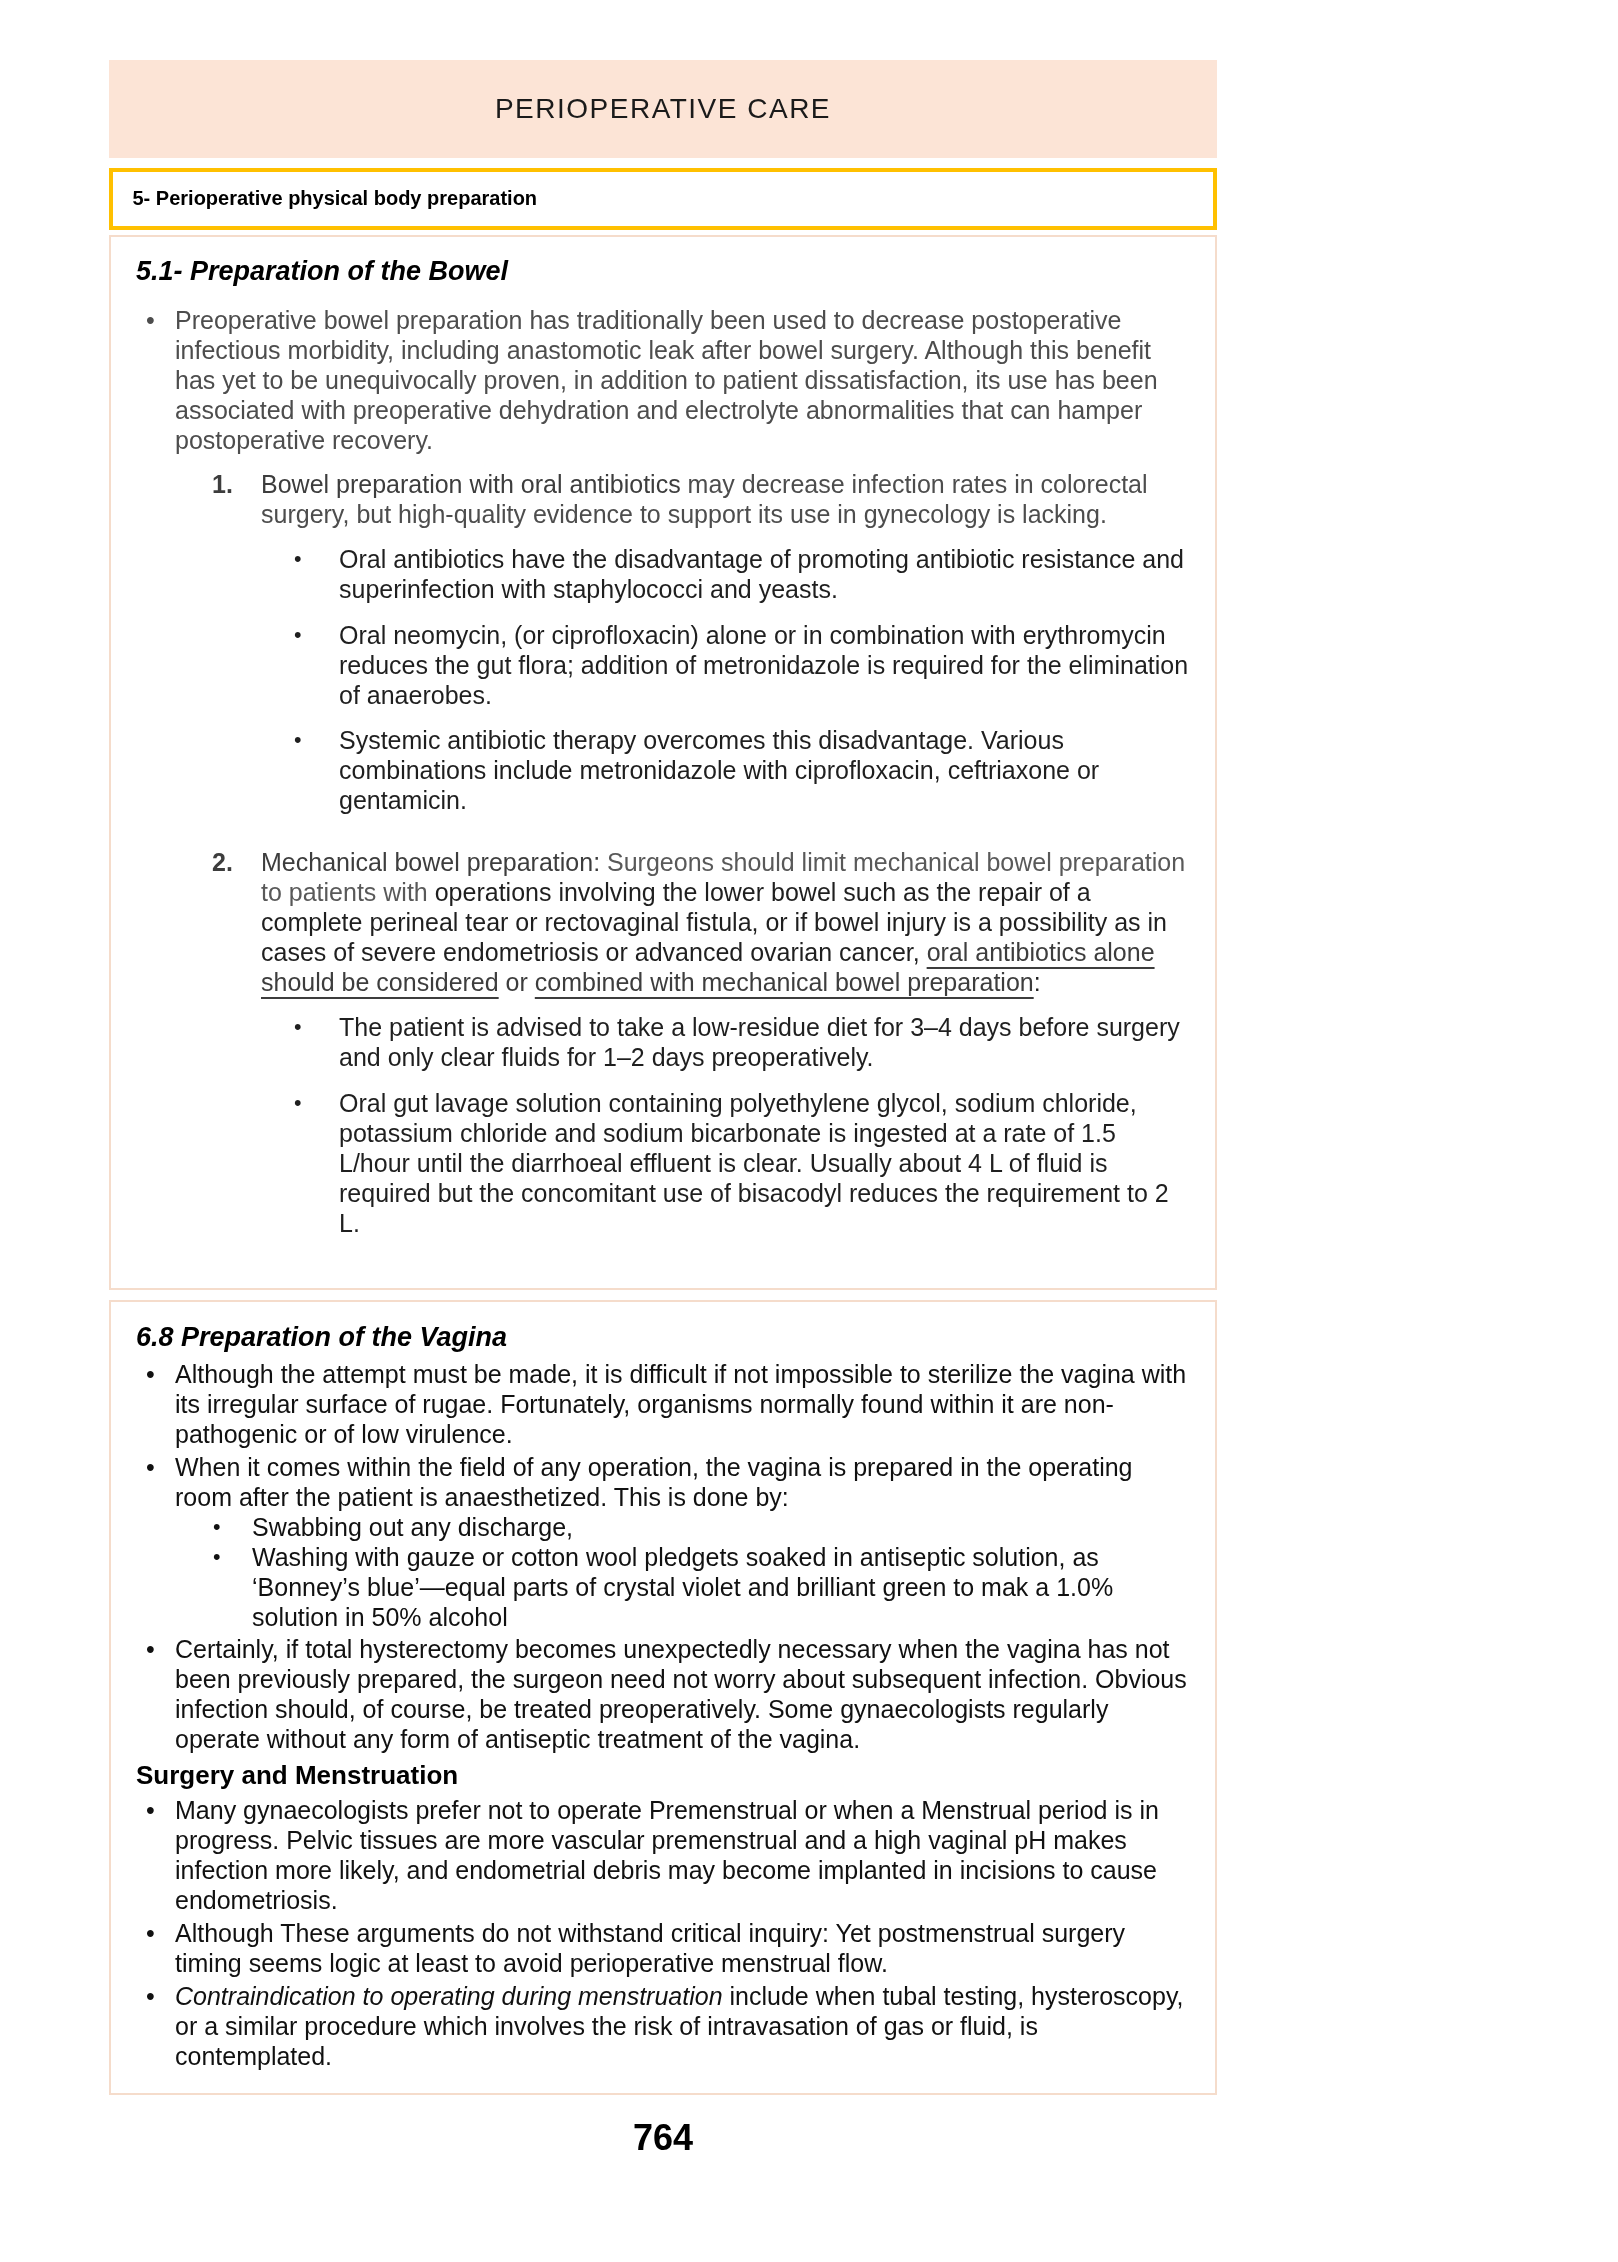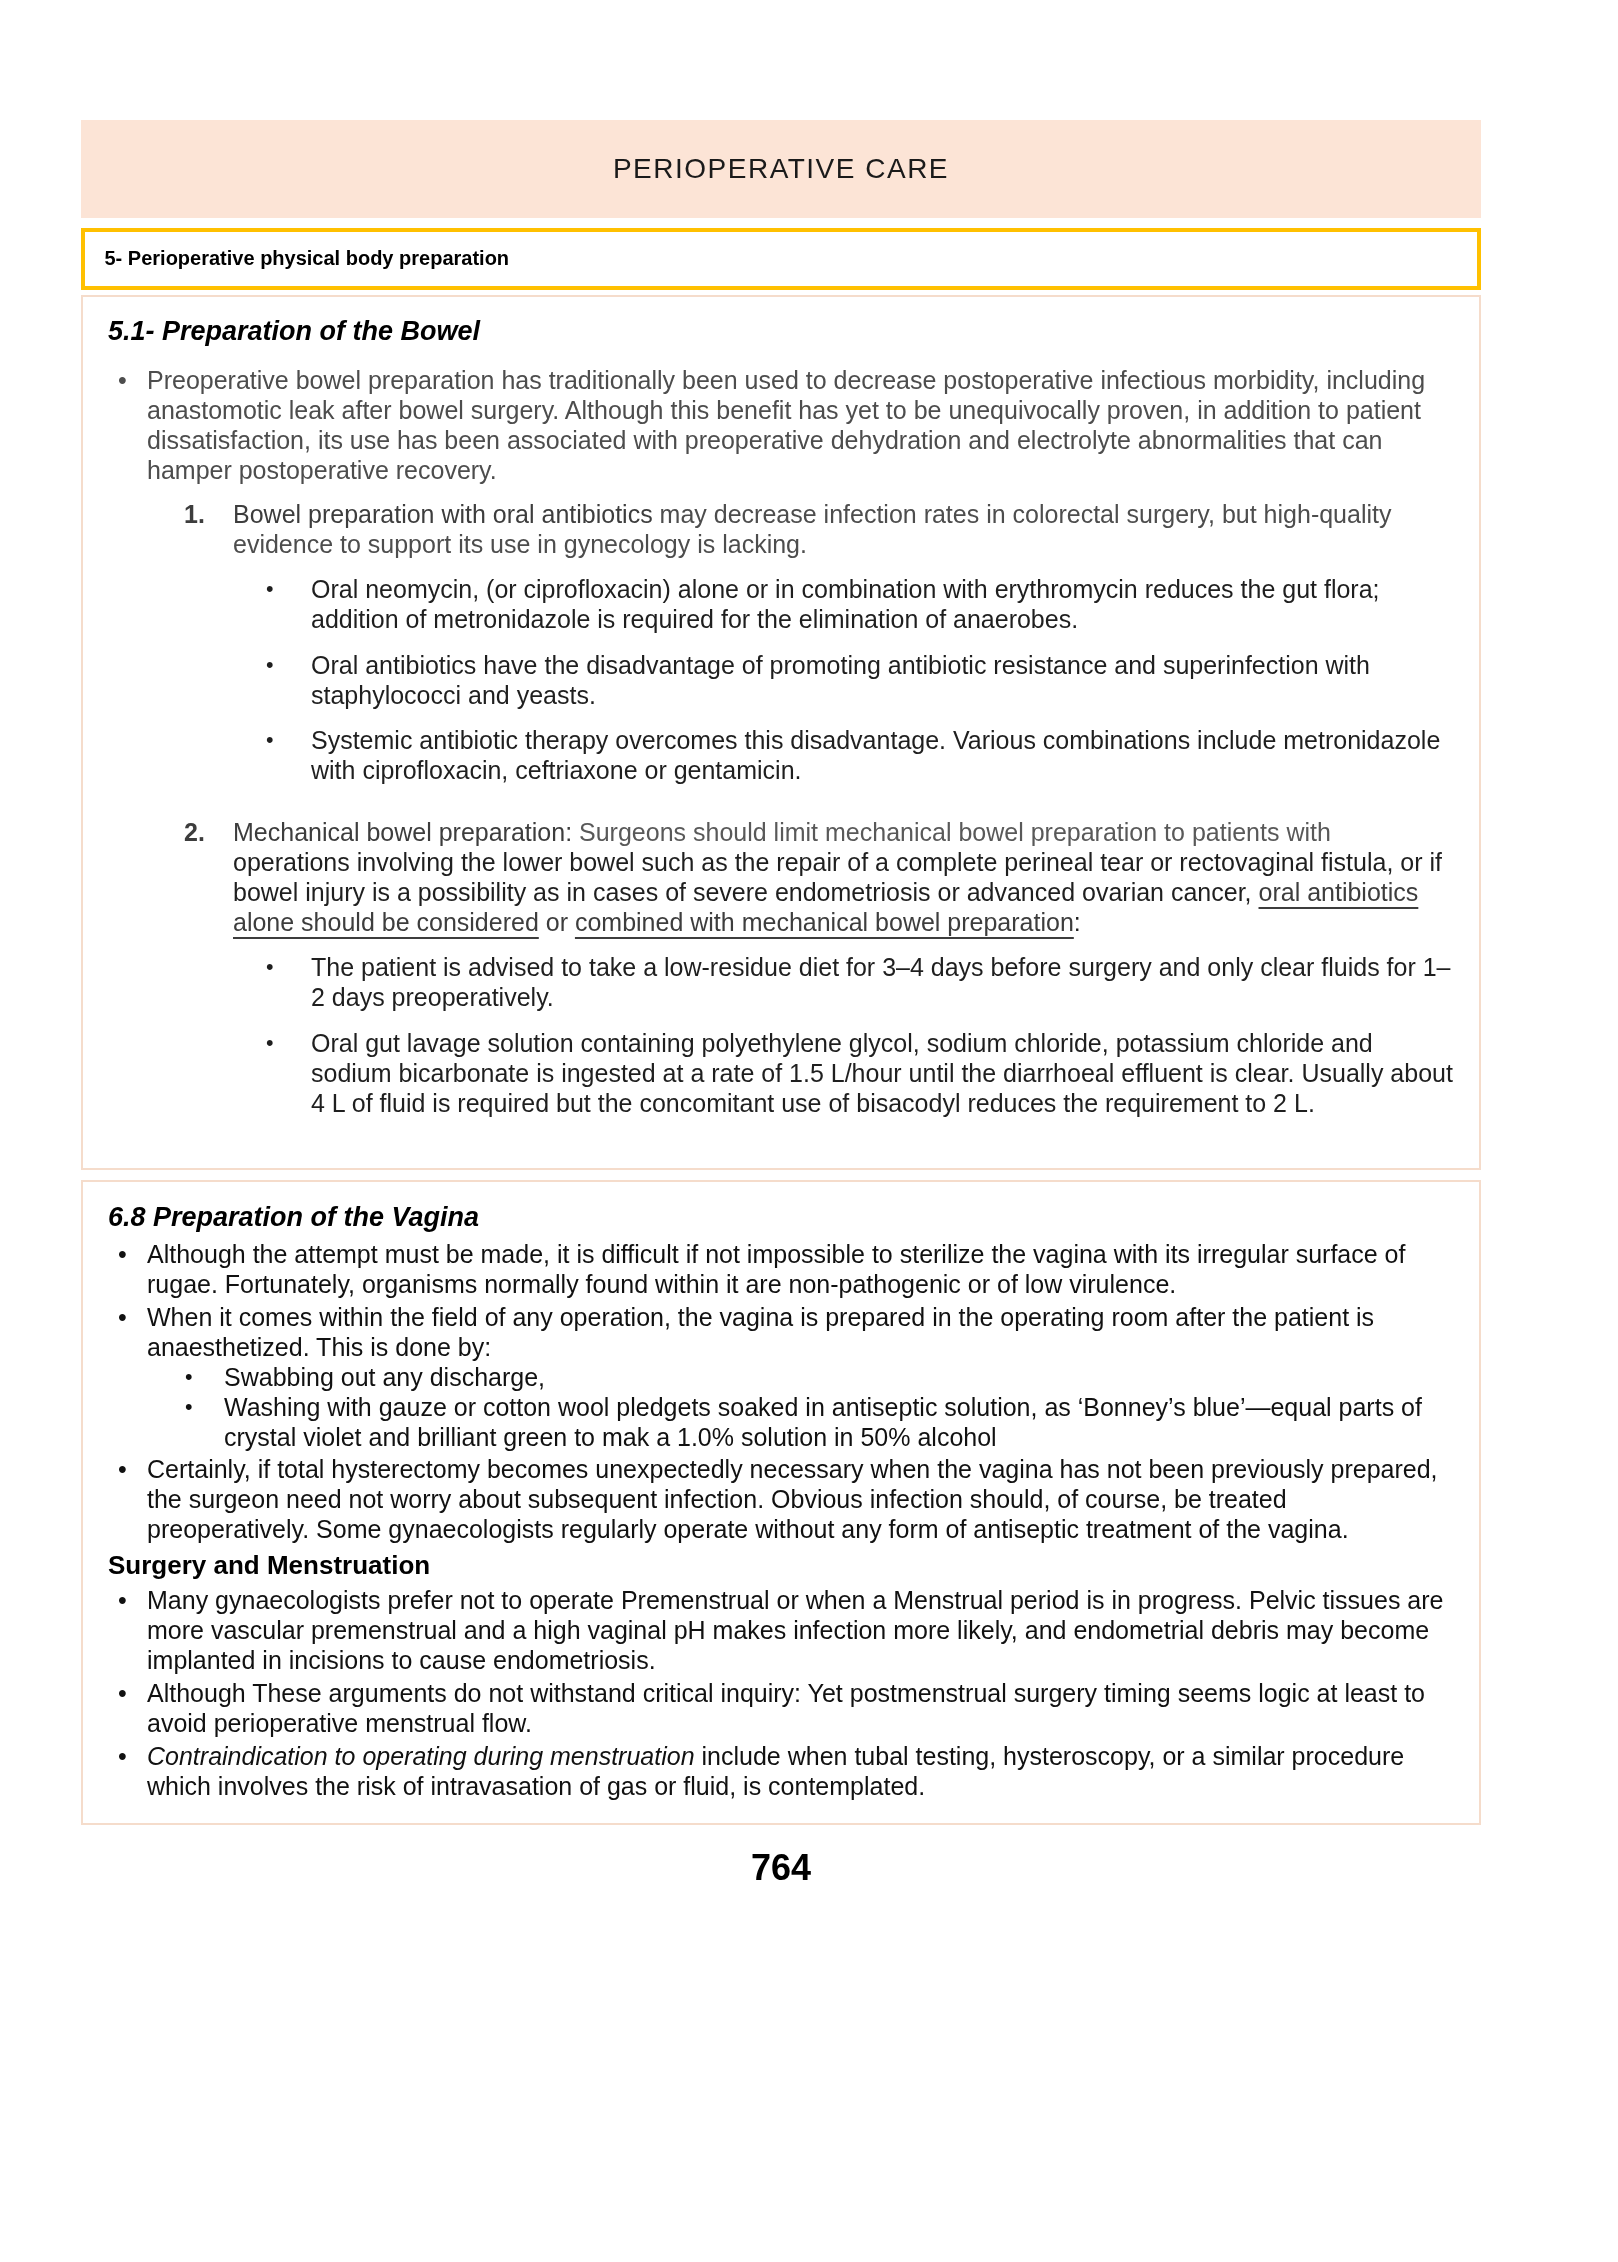--- a/index.html
+++ b/index.html
@@ -13,21 +13,21 @@
     --black:#111111;
   }
   *{box-sizing:border-box;}
   html,body{margin:0;padding:0;background:#ffffff;}
   body{
     width:1619px;height:2263px;
     font-family:"Liberation Sans", sans-serif;
     -webkit-font-smoothing:antialiased;
   }
   .page{position:relative;width:1619px;height:2263px;overflow:hidden;background:#fff;}
-  .content{width:1400px;margin-left:81px;padding-top:120px;}
+  .content{width:1108px;margin-left:109px;padding-top:60px;}
 
   .banner{
     height:98px;background:var(--banner-bg);
     display:flex;align-items:center;justify-content:center;
     margin-bottom:9.8px;
   }
   .banner-title{
     font-size:28px;color:#1a1a1a;letter-spacing:1.5px;font-weight:400;
   }
 
@@ -114,22 +114,22 @@
         <li>
           <span>Preoperative bowel preparation has traditionally been used to decrease postoperative infectious morbidity, including anastomotic leak after bowel surgery. Although this benefit has yet to be unequivocally proven, in addition to patient dissatisfaction, its use has been associated with preoperative dehydration and electrolyte abnormalities that can hamper postoperative recovery.</span>
         </li>
       </ul>
 
       <div class="num-item t">
         <span class="num c-darkgray">1.</span>
         <div class="num-body">
           <span class="b c-darkgray">Bowel preparation with oral antibiotics</span><span class="c-gray"> may decrease infection rates in colorectal surgery, but high-quality evidence to support its use in gynecology is lacking.</span>
           <ul class="l2 c-dark">
+            <li><span>Oral antibiotics have the disadvantage of promoting antibiotic resistance and superinfection with staphylococci and yeasts.</span></li>
             <li><span>Oral neomycin, (or ciprofloxacin) alone or in combination with erythromycin reduces the gut flora; addition of metronidazole is required for the elimination of anaerobes.</span></li>
-            <li><span>Oral antibiotics have the disadvantage of promoting antibiotic resistance and superinfection with staphylococci and yeasts.</span></li>
             <li><span>Systemic antibiotic therapy overcomes this disadvantage. Various combinations include metronidazole with ciprofloxacin, ceftriaxone or gentamicin.</span></li>
           </ul>
         </div>
       </div>
 
       <div class="num-item t">
         <span class="num c-darkgray">2.</span>
         <div class="num-body">
           <span class="b c-darkgray">Mechanical bowel preparation:</span><span class="c-midgray"> Surgeons should limit mechanical bowel preparation to patients with </span><span class="c-dark">operations involving the lower bowel such as the repair of a complete perineal tear or rectovaginal fistula, or if bowel injury is a possibility as in cases of severe endometriosis or advanced ovarian cancer, </span><span class="u c-darkgray">oral antibiotics alone should be considered</span><span class="c-darkgray"> or </span><span class="u c-darkgray">combined with mechanical bowel preparation</span><span class="c-dark">:</span>
           <ul class="l2 c-dark">

